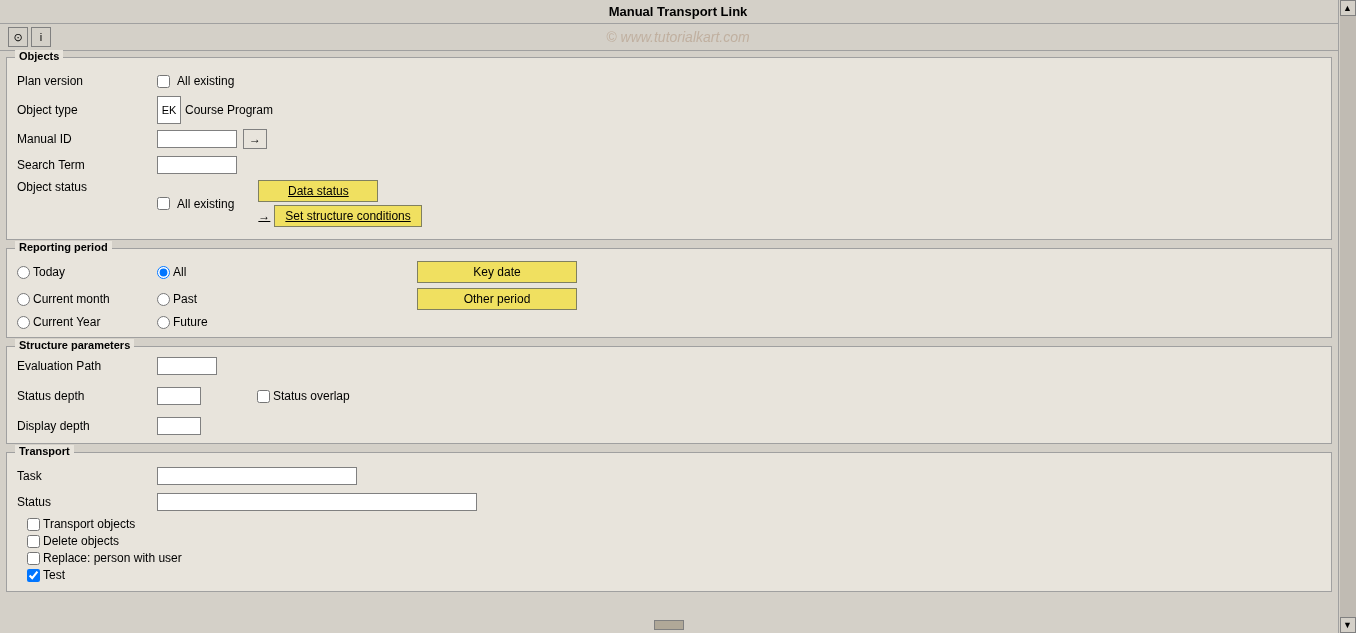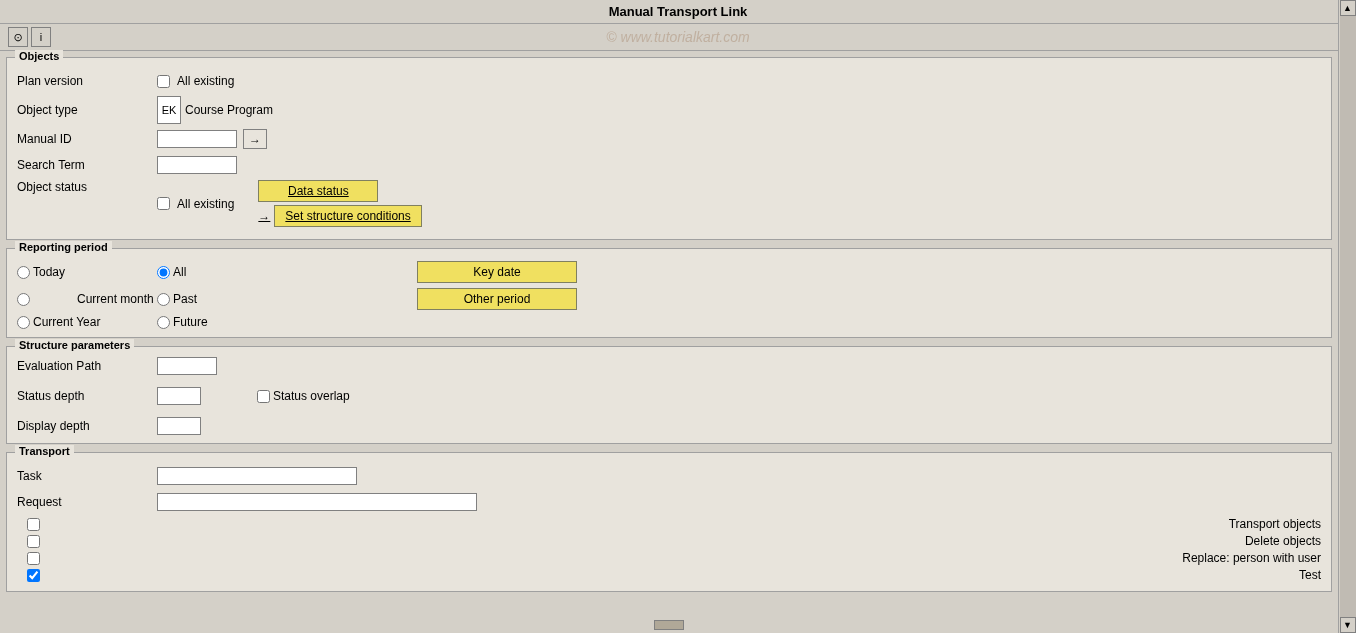--- a/index.html
+++ b/index.html
@@ -137,21 +137,20 @@
       align-items: center;
       padding: 10px 10px 8px 10px;
     }
 
     
     .checkbox-row {
       display: flex;
       align-items: center;
       margin-bottom: 3px;
       margin-left: 10px;
-      justify-content: space-between;
     }
 
     .watermark {
       color: #c0b0a0;
       font-size: 14px;
       font-style: italic;
     }
 
     
     .bottom-scrollbar {
@@ -296,21 +295,21 @@
           <input type="radio" name="reporting" style="">
           <span>Today</span>
         </div>
         <div style="display:flex;align-items:center;">
           <input type="radio" name="reporting" checked="" style="">
           <span>All</span>
         </div>
         <div></div>
         <button class="btn-yellow">Key date</button>
 
-        <div style="display:flex;align-items:center;gap:44px;">
+        <div style="display:flex;align-items:center;">
           <input type="radio" name="reporting" style="">
           <span>Current month</span>
         </div>
         <div style="display:flex;align-items:center;">
           <input type="radio" name="reporting" style="">
           <span>Past</span>
         </div>
         <div></div>
         <button class="btn-yellow">Other period</button>
 
@@ -352,21 +351,21 @@
   <div class="section-box" style="margin-bottom:8px;">
     <span class="section-title">Transport</span>
     <div style="padding: 12px 10px 6px 10px;">
 
       <div class="form-row">
         <span class="form-label">Task</span>
         <input class="form-input" style="width: 200px;" type="text">
       </div>
 
       <div class="form-row">
-        <span class="form-label">Request</span>
+        <span class="form-label">Status</span>
         <input class="form-input" style="width: 320px;" type="text">
       </div>
 
       <div class="checkbox-row">
         <input type="checkbox" style="">
         <span>Transport objects</span>
       </div>
       <div class="checkbox-row">
         <input type="checkbox" style="">
         <span>Delete objects</span>

